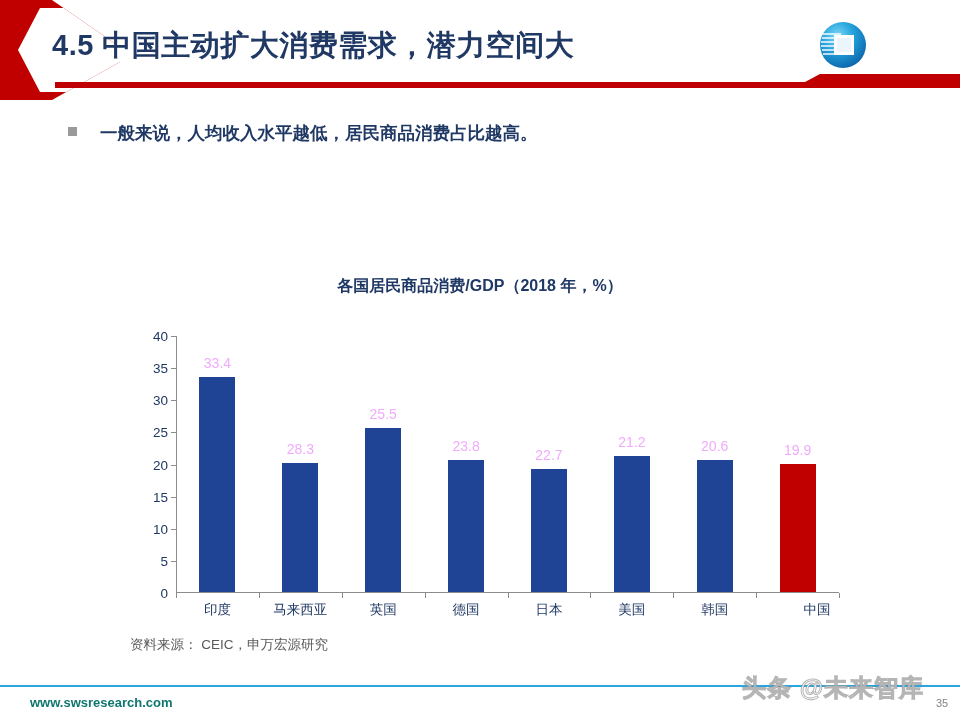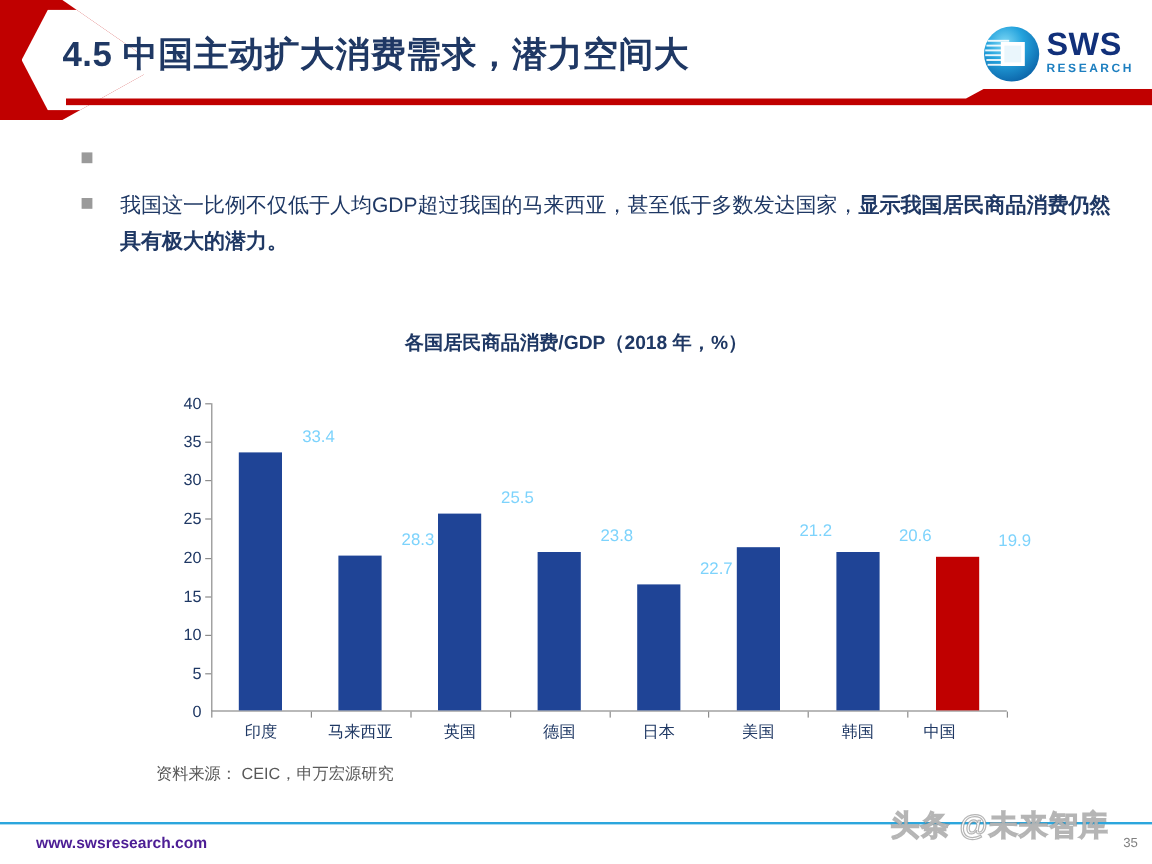--- a/index.html
+++ b/index.html
@@ -169,23 +169,22 @@
     background: #1f4496;
   }
   .bar.highlight { background: #c00000; }
   .bar-value {
     position: absolute;
     bottom: 100%;
     left: 50%;
     transform: translateX(-50%);
     margin-bottom: 6px;
     font-size: 14px;
-    color: #7dd3fc;
-    white-space: nowrap;
-    margin-left: 48px;
+    color: #f0abfc;
+    white-space: nowrap;
   }
   .cat-label {
     position: absolute;
     top: 265px;
     transform: translateX(-50%);
     font-size: 13.5px;
     color: #1f3864;
     white-space: nowrap;
   }
   .chart-source {
@@ -200,21 +199,21 @@
     position: absolute;
     left: 0; top: 685px;
     width: 960px; height: 2px;
     background: #2ba6dd;
   }
   .footer-url {
     position: absolute;
     left: 30px; top: 695px;
     font-size: 13px;
     font-weight: bold;
-    color: #4c1d95;
+    color: #0f766e;
   }
   .watermark {
     position: absolute;
     left: 742px; top: 672px;
     font-size: 24px;
     font-weight: bold;
     color: rgba(255,255,255,0.92);
     -webkit-text-stroke: 1px rgba(120,120,120,0.55);
     letter-spacing: 1px;
     white-space: nowrap;
@@ -251,33 +250,26 @@
       <line x1="5" y1="14" x2="23" y2="14"></line>
       <line x1="4" y1="18" x2="23" y2="18"></line>
       <line x1="3" y1="22" x2="23" y2="22"></line>
       <line x1="3" y1="26" x2="23" y2="26"></line>
       <line x1="4" y1="30" x2="23" y2="30"></line>
       <line x1="5" y1="34" x2="23" y2="34"></line>
     </g>
     <rect x="16" y="15" width="20" height="20" fill="#ffffff"></rect>
     <rect x="19" y="18" width="14" height="14" fill="#eaf6fc"></rect>
   </svg>
-  <div class="logo-text">
-    <div class="logo-sws">SWS</div>
-    <div class="logo-research">RESEARCH</div>
-  </div>
 </div>
 
 <div class="bullets">
   <div class="bullet-row">
     <span class="bullet-marker"></span>
-  </div>
-  <div class="bullet-row">
-    <span class="bullet-marker"></span>
-    <span class="bullet-body"><span>我国这一比例不仅低于人均GDP超过我国的马来西亚，甚至低于多数发达国家，</span><span class="bullet-strong">显示我国居民商品消费仍然具有极大的潜力。</span></span>
+    <span class="bullet-body bold">一般来说，人均收入水平越低，居民商品消费占比越高。</span>
   </div>
 </div>
 
 <div class="chart-title">各国居民商品消费/GDP（2018 年，%）</div>
 
 <div class="chart">
   <div class="plot">
     <div class="axis-y"></div>
     <div class="axis-x"></div>
     <div id="yticks">
@@ -305,21 +297,21 @@
         </div>
         <div class="bar" style="left: 106.312px; height: 129px;">
           <span class="bar-value">28.3</span>
         </div>
         <div class="bar" style="left: 189.188px; height: 163.837px;">
           <span class="bar-value">25.5</span>
         </div>
         <div class="bar" style="left: 272.062px; height: 132px;">
           <span class="bar-value">23.8</span>
         </div>
-        <div class="bar" style="left: 354.938px; height: 105px;">
+        <div class="bar" style="left: 354.938px; height: 123px;">
           <span class="bar-value">22.7</span>
         </div>
         <div class="bar" style="left: 437.812px; height: 136.21px;">
           <span class="bar-value">21.2</span>
         </div>
         <div class="bar" style="left: 520.688px; height: 132.355px;">
           <span class="bar-value">20.6</span>
         </div>
         <div class="bar highlight" style="left: 603.562px; height: 127.857px;">
           <span class="bar-value">19.9</span>
@@ -333,21 +325,21 @@
         <div class="cat-label" style="left: 207.188px;">英国</div>
         <div class="xtick-mark" style="left: 165.75px;"></div>
         <div class="cat-label" style="left: 290.062px;">德国</div>
         <div class="xtick-mark" style="left: 248.625px;"></div>
         <div class="cat-label" style="left: 372.938px;">日本</div>
         <div class="xtick-mark" style="left: 331.5px;"></div>
         <div class="cat-label" style="left: 455.812px;">美国</div>
         <div class="xtick-mark" style="left: 414.375px;"></div>
         <div class="cat-label" style="left: 538.688px;">韩国</div>
         <div class="xtick-mark" style="left: 497.25px;"></div>
-        <div class="cat-label" style="left: 607px;">中国</div>
+        <div class="cat-label" style="left: 641px;">中国</div>
         <div class="xtick-mark" style="left: 580.125px;"></div>
         <div class="xtick-mark" style="left: 663px;"></div>
       </div>
   </div>
 </div>
 
 <div class="chart-source">资料来源： CEIC，申万宏源研究</div>
 
 <div class="footer-line"></div>
 <div class="footer-url">www.swsresearch.com</div>

